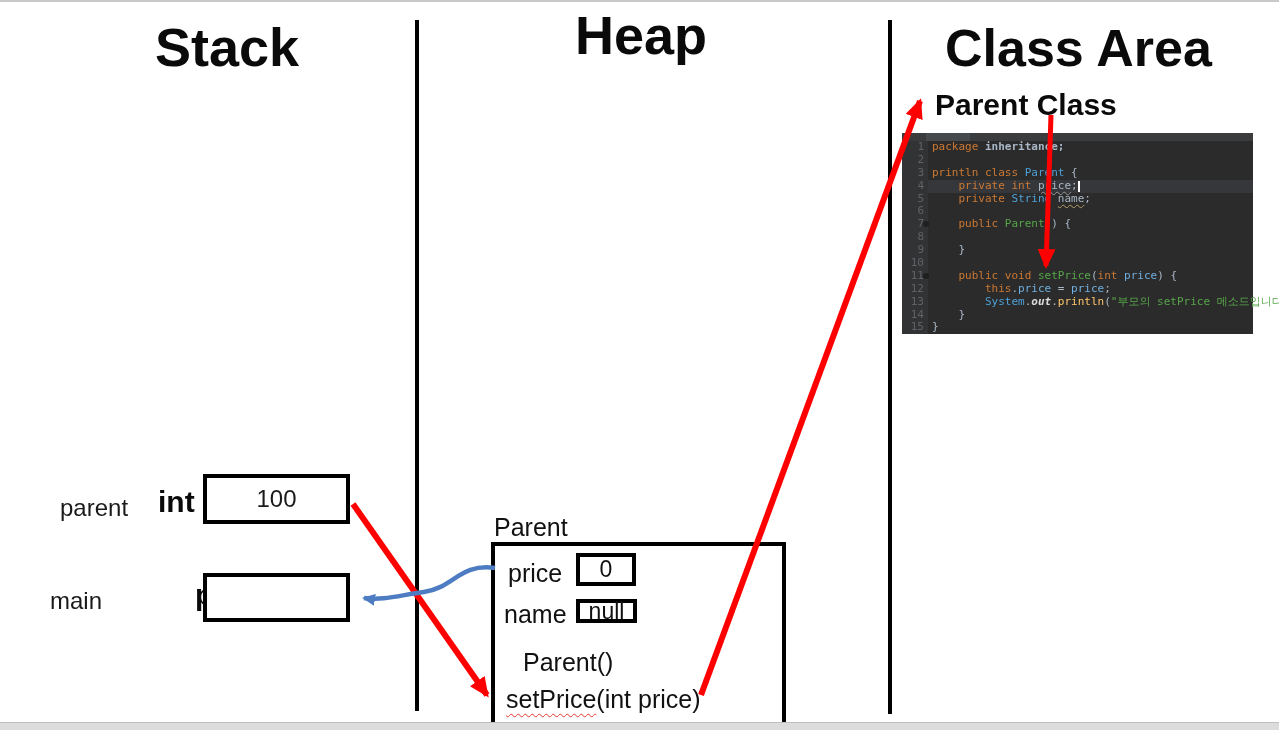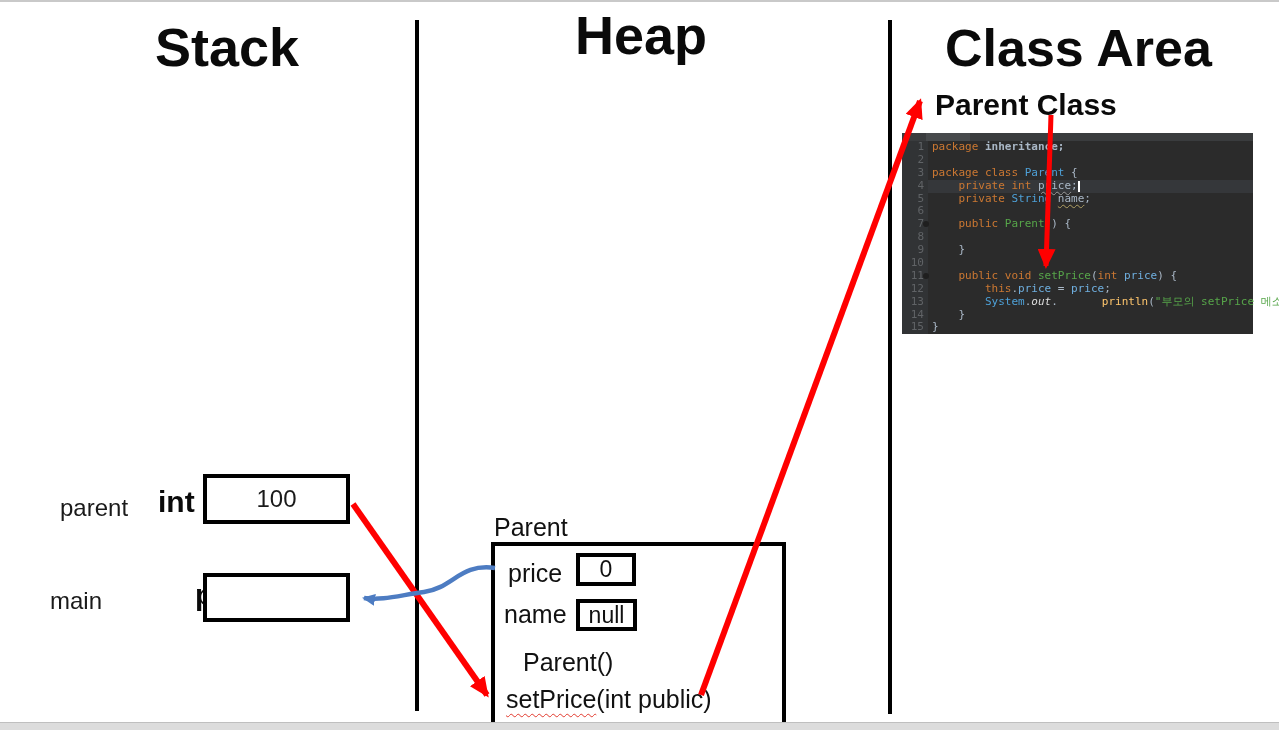--- a/index.html
+++ b/index.html
@@ -32,22 +32,22 @@
   .gut{width:26px;flex:0 0 26px;text-align:right;padding-right:4px;color:#606366;background:#313335;position:relative;box-sizing:border-box;}
   .dot{position:absolute;right:-1px;top:3px;width:6px;height:6px;border-radius:50%;background:#1F1F1F;}
   .code{flex:1;padding-left:4px;color:var(--plain);}
   .tk-kw{color:var(--kw);}
   .tk-cls{color:var(--cls);}
   .tk-mth{color:var(--mth);}
   .tk-str{color:var(--str);}
   .tk-fld{color:var(--fld);}
   .tk-plain{color:var(--plain);}
   .tk-pbold{color:var(--plain);font-weight:bold;}
-  .tk-outf{color:#DCDCDC;font-weight:normal;font-style:italic;}
-  .tk-call{color:var(--call);margin-left:44px;}
+  .tk-outf{color:#DCDCDC;font-weight:bold;font-style:italic;}
+  .tk-call{color:var(--call);}
   .tk-wavy{color:var(--plain);text-decoration:underline wavy #9C9C9C 1px;text-underline-offset:2px;}
   .tk-wavy2{color:var(--plain);text-decoration:underline wavy #B0A064 1px;text-underline-offset:2px;}
   .tk-caret{display:inline-block;width:2px;height:11px;background:#fff;vertical-align:text-bottom;}
 
   svg.overlay{position:absolute;left:0;top:0;z-index:10;pointer-events:none;}
   .red-stroke{stroke:var(--red-arrow);}
   .red-fill{fill:var(--red-arrow);}
   .blue-stroke{stroke:var(--blue-arrow);}
   .blue-fill{fill:var(--blue-arrow);}
 </style>
@@ -74,35 +74,35 @@
   <span class="lbl"></span>
 </div>
 
 <div class="abs heap-txt" style="left:494px;top:511px;">Parent</div>
 <div class="abs var-box" style="left:491px;top:540px;width:295px;height:187px;">
   <div class="abs heap-txt" style="left:13px;top:13px;">price</div>
   <div class="abs var-box center-txt" style="left:81px;top:7px;width:60px;height:33px;">
     <span class="heap-txt" style="font-size:23px;">0</span>
   </div>
   <div class="abs heap-txt" style="left:9px;top:54px;">name</div>
-  <div class="abs var-box center-txt" style="left:81px;top:53px;width:61px;height:32px;">
+  <div class="abs var-box center-txt" style="left:81px;top:53px;width:61px;height:24px;">
     <span class="heap-txt" style="font-size:23px;">null</span>
   </div>
   <div class="abs heap-txt" style="left:28px;top:102px;">Parent()</div>
-  <div class="abs heap-txt" style="left:11px;top:139px;"><span class="squiggle">setPrice</span><span>(int public)</span></div>
+  <div class="abs heap-txt" style="left:11px;top:139px;"><span class="squiggle">setPrice</span><span>(int price)</span></div>
 </div>
 
 <div class="abs editor">
   <div class="editor-bar">
       <div class="editor-tab"></div>
     </div>
   <div class="code-lines" id="code-lines">
       <div class="cl"><span class="gut">1</span><span class="code"><span class="tk-kw">package </span><span class="tk-pbold">inheritance;</span></span></div>
       <div class="cl"><span class="gut">2</span><span class="code"></span></div>
-      <div class="cl"><span class="gut">3</span><span class="code"><span class="tk-kw">package class </span><span class="tk-cls">Parent </span><span class="tk-plain">{</span></span></div>
+      <div class="cl"><span class="gut">3</span><span class="code"><span class="tk-kw">println class </span><span class="tk-cls">Parent </span><span class="tk-plain">{</span></span></div>
       <div class="cl cur"><span class="gut">4</span><span class="code"><span class="tk-plain">    </span><span class="tk-kw">private int </span><span class="tk-wavy">price</span><span class="tk-plain">;</span><span class="tk-caret"></span></span></div>
       <div class="cl"><span class="gut">5</span><span class="code"><span class="tk-plain">    </span><span class="tk-kw">private </span><span class="tk-cls">String </span><span class="tk-wavy2">name</span><span class="tk-plain">;</span></span></div>
       <div class="cl"><span class="gut">6</span><span class="code"></span></div>
       <div class="cl"><span class="gut">7<span class="dot"></span></span><span class="code"><span class="tk-plain">    </span><span class="tk-kw">public </span><span class="tk-mth">Parent</span><span class="tk-plain">() {</span></span></div>
       <div class="cl"><span class="gut">8</span><span class="code"></span></div>
       <div class="cl"><span class="gut">9</span><span class="code"><span class="tk-plain">    }</span></span></div>
       <div class="cl"><span class="gut">10</span><span class="code"></span></div>
       <div class="cl"><span class="gut">11<span class="dot"></span></span><span class="code"><span class="tk-plain">    </span><span class="tk-kw">public void </span><span class="tk-mth">setPrice</span><span class="tk-plain">(</span><span class="tk-kw">int </span><span class="tk-fld">price</span><span class="tk-plain">) {</span></span></div>
       <div class="cl"><span class="gut">12</span><span class="code"><span class="tk-plain">        </span><span class="tk-kw">this</span><span class="tk-plain">.</span><span class="tk-fld">price</span><span class="tk-plain"> = </span><span class="tk-fld">price</span><span class="tk-plain">;</span></span></div>
       <div class="cl"><span class="gut">13</span><span class="code"><span class="tk-plain">        </span><span class="tk-cls">System</span><span class="tk-plain">.</span><span class="tk-outf">out</span><span class="tk-plain">.</span><span class="tk-call">println</span><span class="tk-plain">(</span><span class="tk-str">"부모의 setPrice 메소드입니다."</span></span></div>

